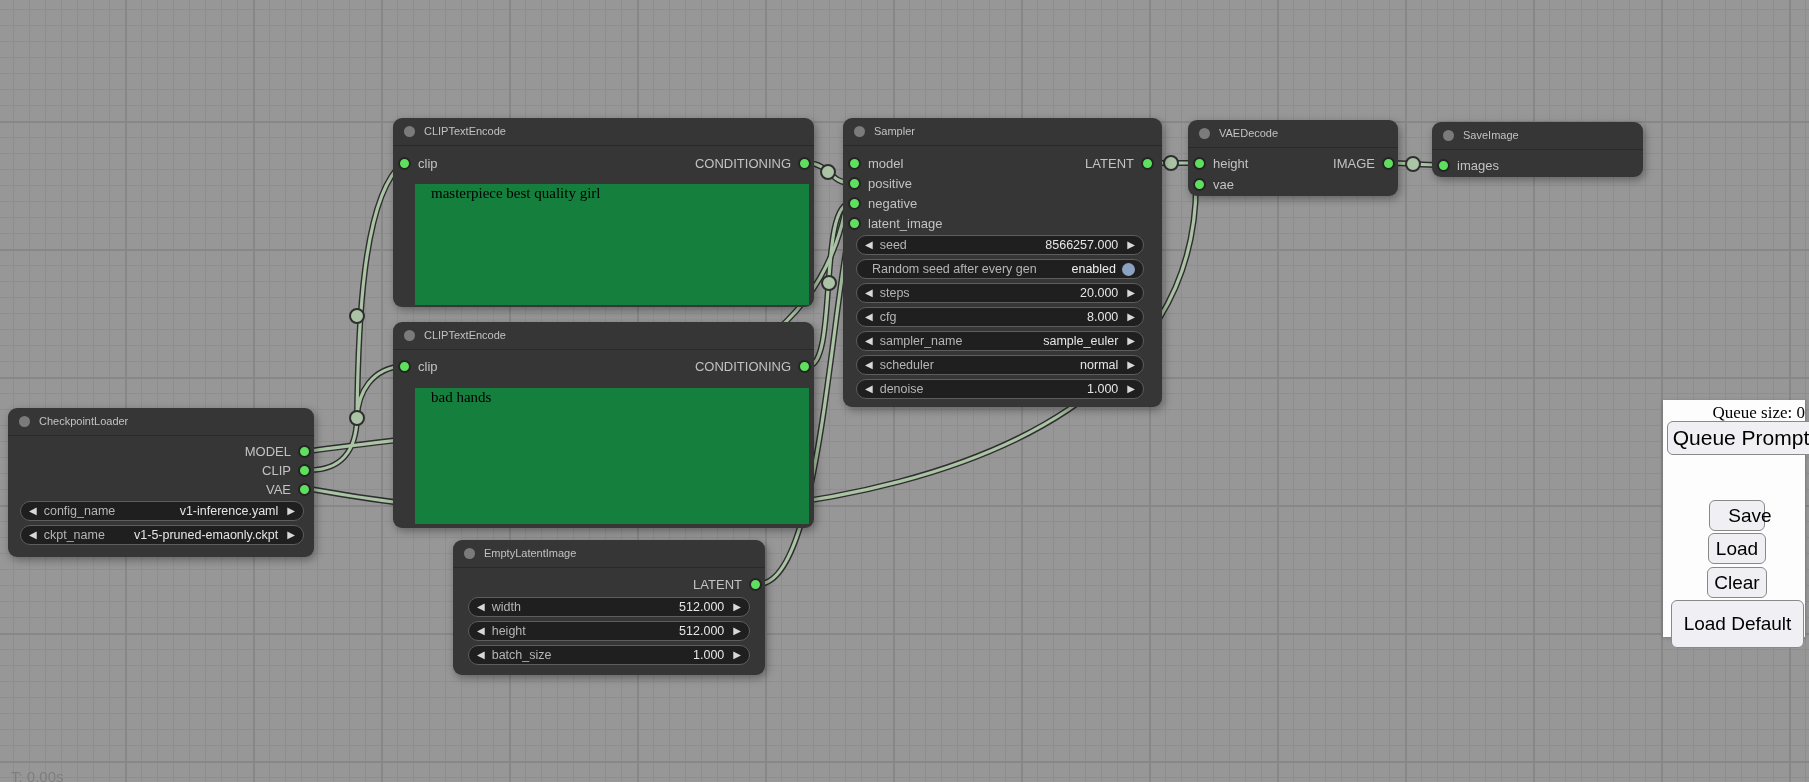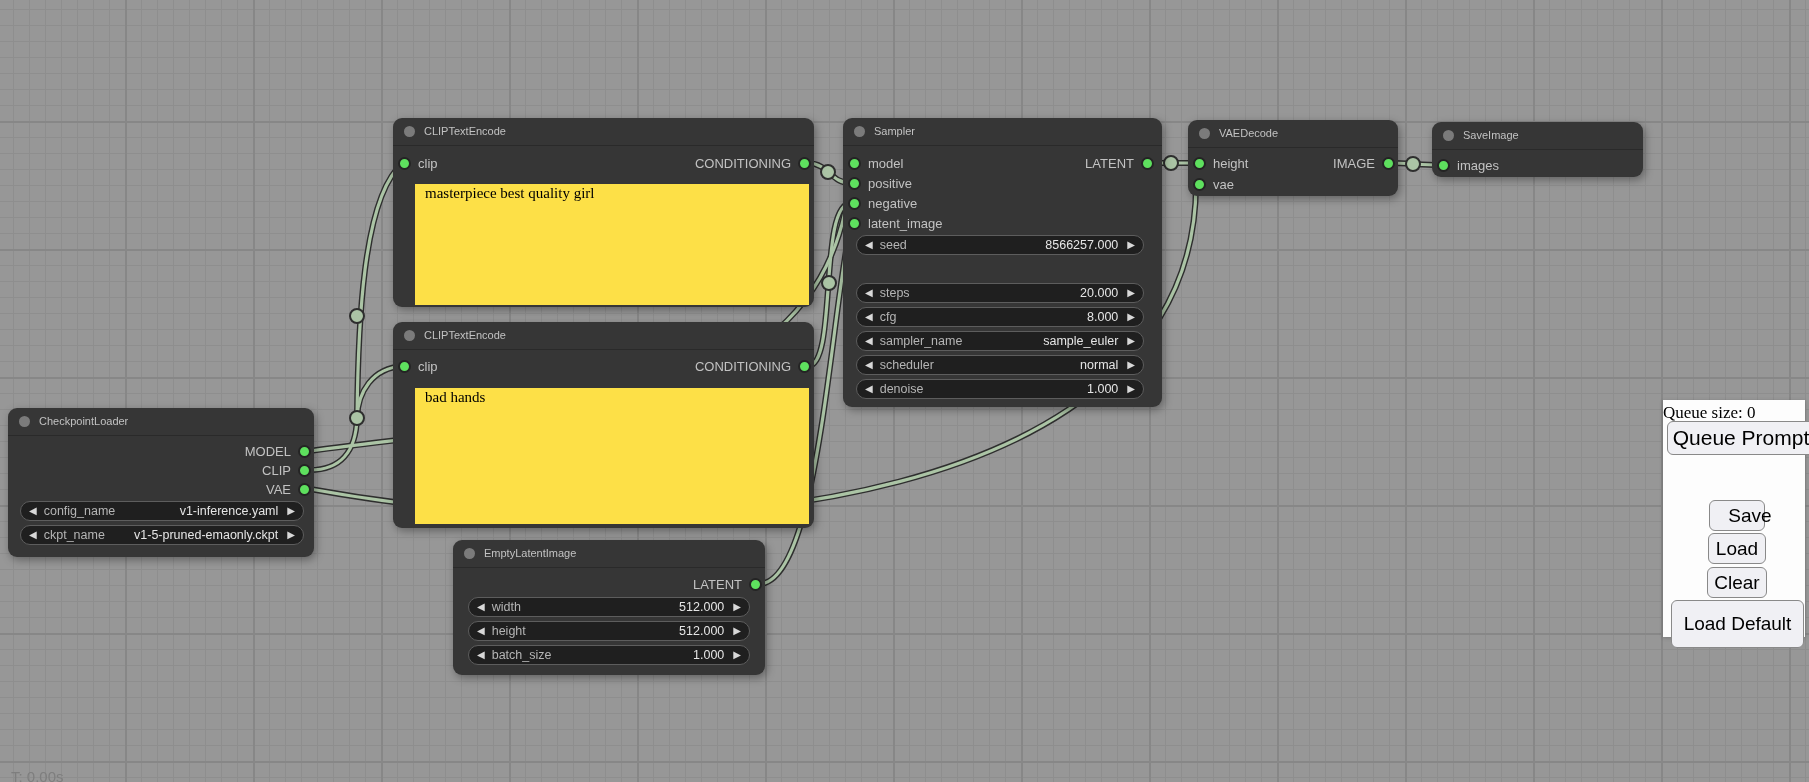--- a/index.html
+++ b/index.html
@@ -36,29 +36,29 @@
   .widget{
     position:absolute;height:20px;background:#1f1f1f;border:1px solid #5d5d5d;border-radius:11px;
     display:flex;align-items:center;font-size:12.5px;color:#b5b5b5;padding:0 8px;box-sizing:border-box;
     white-space:nowrap;overflow:hidden;
   }
   .arrow{color:#d8d8d8;font-size:10px;line-height:1;flex:0 0 auto;}
   .wlabel{margin-left:7px;}
   .wvalue{margin-left:auto;margin-right:9px;color:#e5e5e5;}
   .toggle-dot{width:13px;height:13px;border-radius:50%;background:#8ba2c1;margin-left:6px;flex:0 0 auto;}
   .prompt-text{
-    position:absolute;background:#fde047;border:none;resize:none;outline:none;
-    font-family:"Liberation Serif",serif;font-size:15px;color:#000;padding:1px 10px;box-sizing:border-box;
+    position:absolute;background:#15803d;border:none;resize:none;outline:none;
+    font-family:"Liberation Serif",serif;font-size:15px;color:#000;padding:1px 16px;box-sizing:border-box;
   }
 
   #menu-panel{
     position:absolute;left:1663px;top:400px;width:142px;height:237px;background:#fdfdfd;z-index:3;
     box-shadow:0 1px 4px rgba(0,0,0,.2);
   }
-  #queue-size{font-family:"Liberation Serif",serif;font-size:17px;color:#000;text-align:left;margin-top:3px;}
+  #queue-size{font-family:"Liberation Serif",serif;font-size:17px;color:#000;text-align:right;margin-top:3px;}
   .mbtn{
     position:absolute;background:#f0f0f4;border:1px solid #898989;border-radius:6px;color:#000;
     font-family:"Liberation Sans",sans-serif;display:flex;align-items:center;justify-content:center;
     box-sizing:border-box;cursor:pointer;white-space:nowrap;
   }
   #queue-btn{left:4px;top:21px;width:148px;height:34px;font-size:21px;}
   #save-btn{left:46px;top:100px;width:56px;height:31px;font-size:19px;padding-left:32px;}
   #load-btn{left:45px;top:133px;width:58px;height:31px;font-size:19px;}
   #clear-btn{left:44px;top:167px;width:60px;height:31px;font-size:19px;}
   #loaddef-btn{left:8px;top:200px;width:133px;height:48px;font-size:19px;}
@@ -220,20 +220,25 @@
     <span>LATENT</span>
     <span class="port"></span>
   </div>
 
   <div class="widget" style="left:13px;right:18px;top:117px">
     <span class="arrow">◀</span>
     <span class="wlabel">seed</span>
     <span class="wvalue">8566257.000</span>
     <span class="arrow">▶</span>
   </div>
+  <div class="widget" style="left:13px;right:18px;top:141px;padding-left:15px;">
+    <span class="wlabel" style="margin-left:0">Random seed after every gen</span>
+    <span class="wvalue" style="margin-right:0;color:#efefef">enabled</span>
+    <span class="toggle-dot"></span>
+  </div>
   <div class="widget" style="left:13px;right:18px;top:165px">
     <span class="arrow">◀</span>
     <span class="wlabel">steps</span>
     <span class="wvalue">20.000</span>
     <span class="arrow">▶</span>
   </div>
   <div class="widget" style="left:13px;right:18px;top:189px">
     <span class="arrow">◀</span>
     <span class="wlabel">cfg</span>
     <span class="wvalue">8.000</span>

